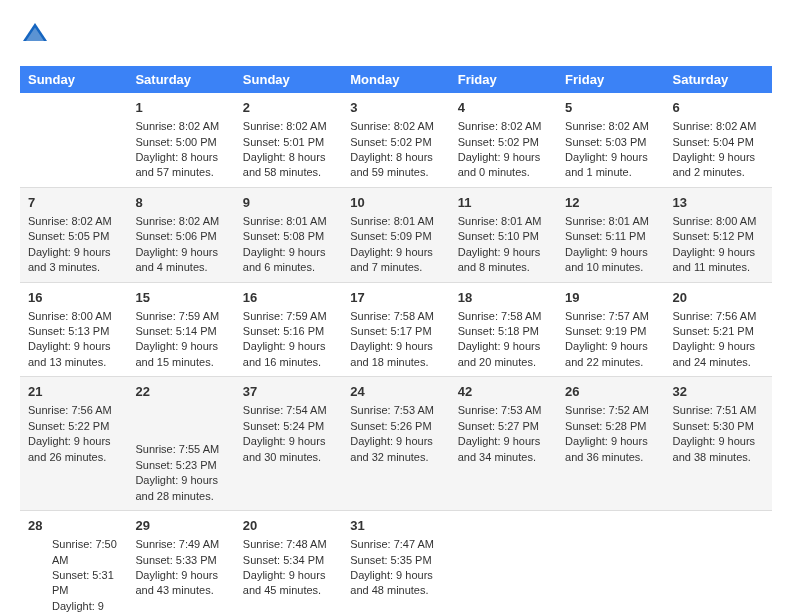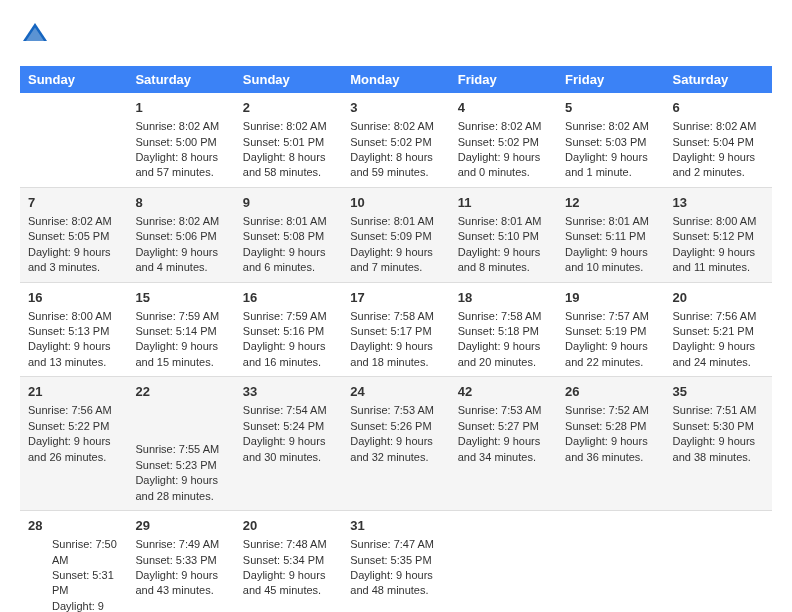--- a/index.html
+++ b/index.html
@@ -247,21 +247,21 @@
         <td>
           <span class="day-num">18</span>
           <div class="day-info" style="white-space: pre-line;">Sunrise: 7:58 AM
 Sunset: 5:18 PM
 Daylight: 9 hours
 and 20 minutes.</div>
         </td>
         <td>
           <span class="day-num">19</span>
           <div class="day-info" style="white-space: pre-line;">Sunrise: 7:57 AM
-Sunset: 5:19 PM
+Sunset: 9:19 PM
 Daylight: 9 hours
 and 22 minutes.</div>
         </td>
         <td>
           <span class="day-num">20</span>
           <div class="day-info" style="white-space: pre-line;">Sunrise: 7:56 AM
 Sunset: 5:21 PM
 Daylight: 9 hours
 and 24 minutes.</div>
         </td>
@@ -275,21 +275,21 @@
 and 26 minutes.</div>
         </td>
         <td>
           <span class="day-num">22</span>
           <div class="day-info" style="white-space: pre-line; margin-top: 41px;">Sunrise: 7:55 AM
 Sunset: 5:23 PM
 Daylight: 9 hours
 and 28 minutes.</div>
         </td>
         <td>
-          <span class="day-num">33</span>
+          <span class="day-num">37</span>
           <div class="day-info" style="white-space: pre-line;">Sunrise: 7:54 AM
 Sunset: 5:24 PM
 Daylight: 9 hours
 and 30 minutes.</div>
         </td>
         <td>
           <span class="day-num">24</span>
           <div class="day-info" style="white-space: pre-line;">Sunrise: 7:53 AM
 Sunset: 5:26 PM
 Daylight: 9 hours
@@ -303,21 +303,21 @@
 and 34 minutes.</div>
         </td>
         <td>
           <span class="day-num">26</span>
           <div class="day-info" style="white-space: pre-line;">Sunrise: 7:52 AM
 Sunset: 5:28 PM
 Daylight: 9 hours
 and 36 minutes.</div>
         </td>
         <td>
-          <span class="day-num">35</span>
+          <span class="day-num">32</span>
           <div class="day-info" style="white-space: pre-line;">Sunrise: 7:51 AM
 Sunset: 5:30 PM
 Daylight: 9 hours
 and 38 minutes.</div>
         </td>
       </tr>
       <tr>
         <td>
           <span class="day-num">28</span>
           <div class="day-info" style="white-space: pre-line; margin-left: 24px;">Sunrise: 7:50 AM

